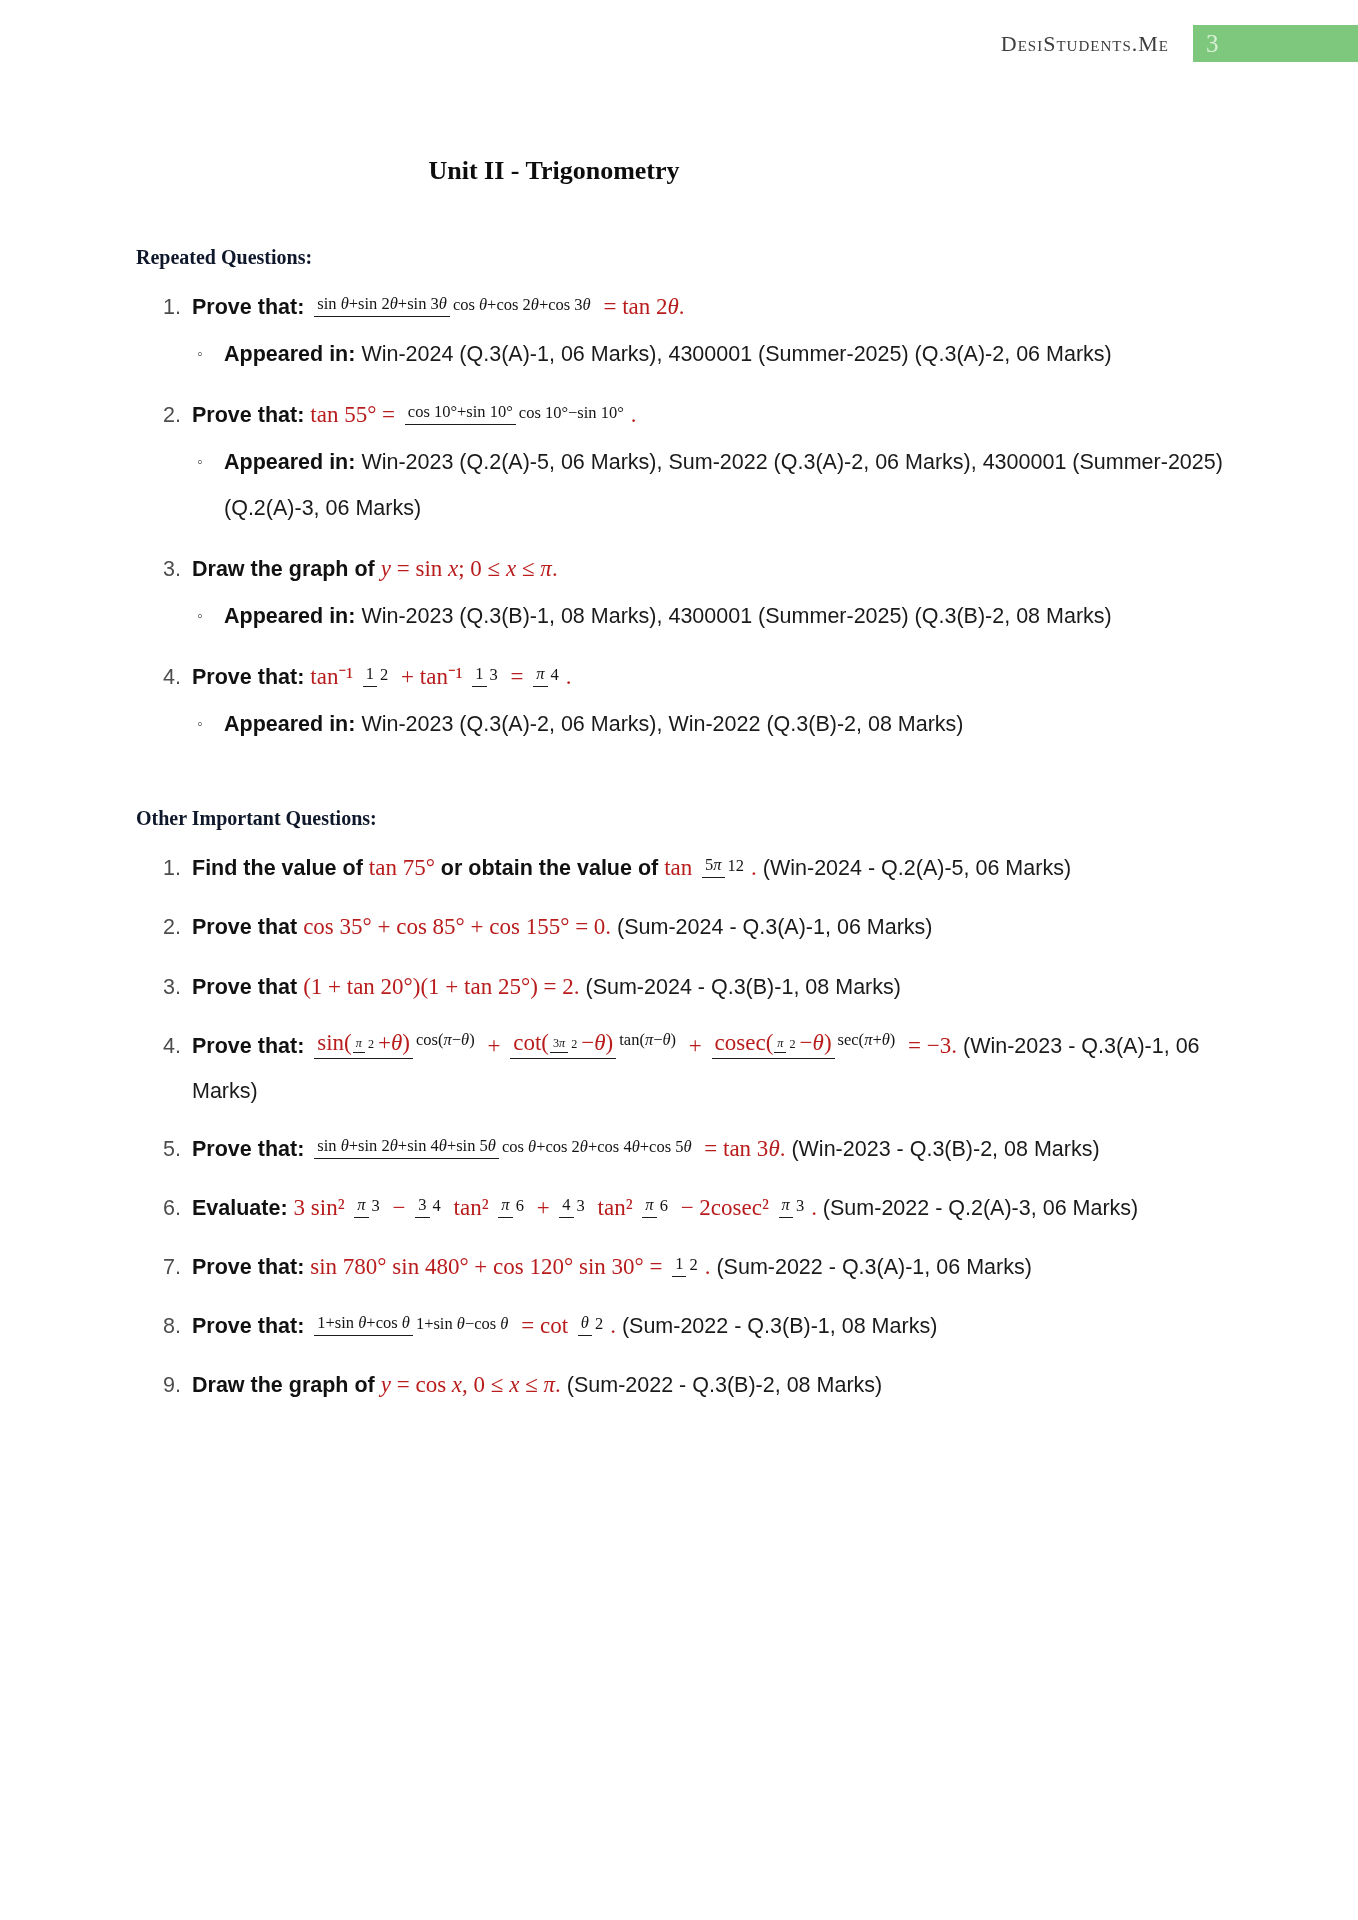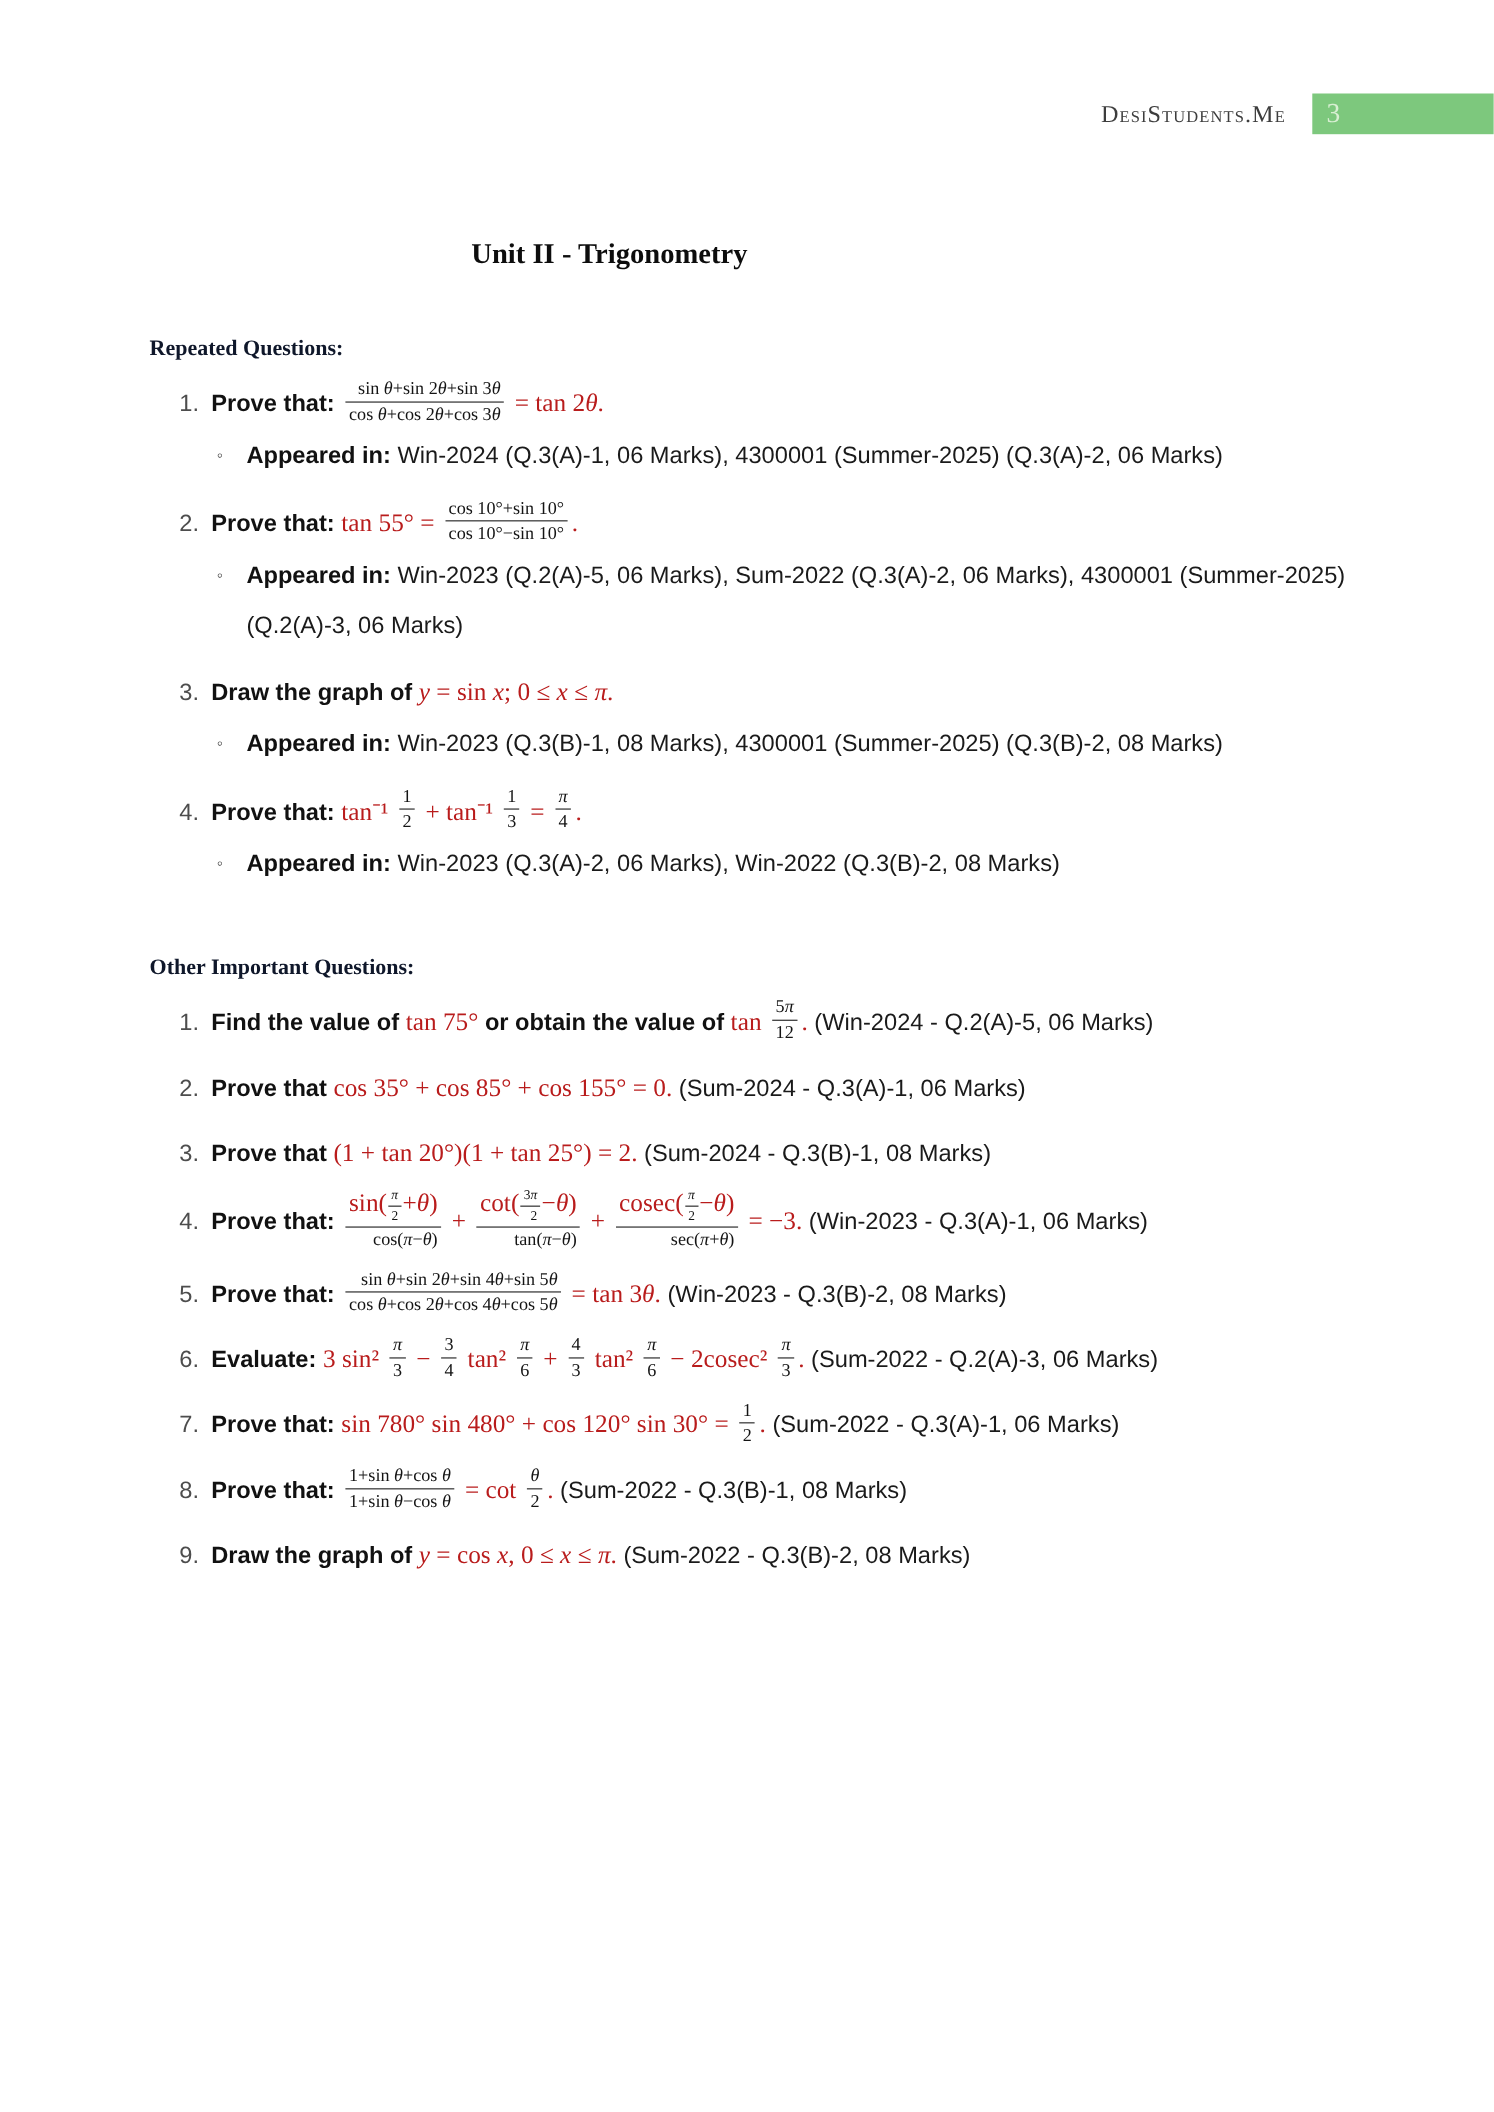--- a/index.html
+++ b/index.html
@@ -7,21 +7,21 @@
   body {
     width:1358px; height:1920px;
     font-family:"Liberation Sans", sans-serif;
     color:#161616;
     position:relative;
     overflow:hidden;
   }
   .page { width:1358px; height:1920px; }
 
   
-  .hdr { display:flex; justify-content:flex-end; align-items:center; padding-top:85px; }
+  .hdr { display:flex; justify-content:flex-end; align-items:center; padding-top:25px; }
   .site {
     font-family:"Liberation Serif", serif;
     font-variant:small-caps;
     font-size:22px; letter-spacing:1px;
     color:#3d3d3d;
     margin-right:24px;
   }
   .pagebox {
     width:165px; height:37px;
     background:var(--green, #7dc87d);
@@ -51,21 +51,21 @@
   .qline { display:flex; align-items:baseline; }
   .qnum { min-width:29px; font-size:21.5px; color:#4d4d4d; }
   .qbody { flex:1; font-size:21.5px; line-height:2.05; color:#141414; }
   .lbl { font-weight:700; color:#111111; }
   .ref { font-weight:400; color:#1a1a1a; }
   .math { font-family:"Liberation Serif", serif; font-size:23px; color:#b91c1c;margin-top:26px; }
   .math i { font-style:italic; }
 
   
   .frac {
-    display:inline-flex; flex-direction:column;
+    display:inline-flex; flex-direction:row;
     text-align:right; vertical-align:middle;
     font-family:"Liberation Serif", serif;
     font-size:16.5px; line-height:1.25;
     margin:0 4px; position:relative; top:-3px;
     color:#141414;
   }
   .qbody > .frac { font-size:16.5px; }
   .frac .frac { font-size:0.74em; margin:0 1px; top:-1px; }
   .fnum { border-bottom:1.5px solid #1c1c1c; padding:0 3px 1px; }
   .fden { padding:1px 3px 0; }

